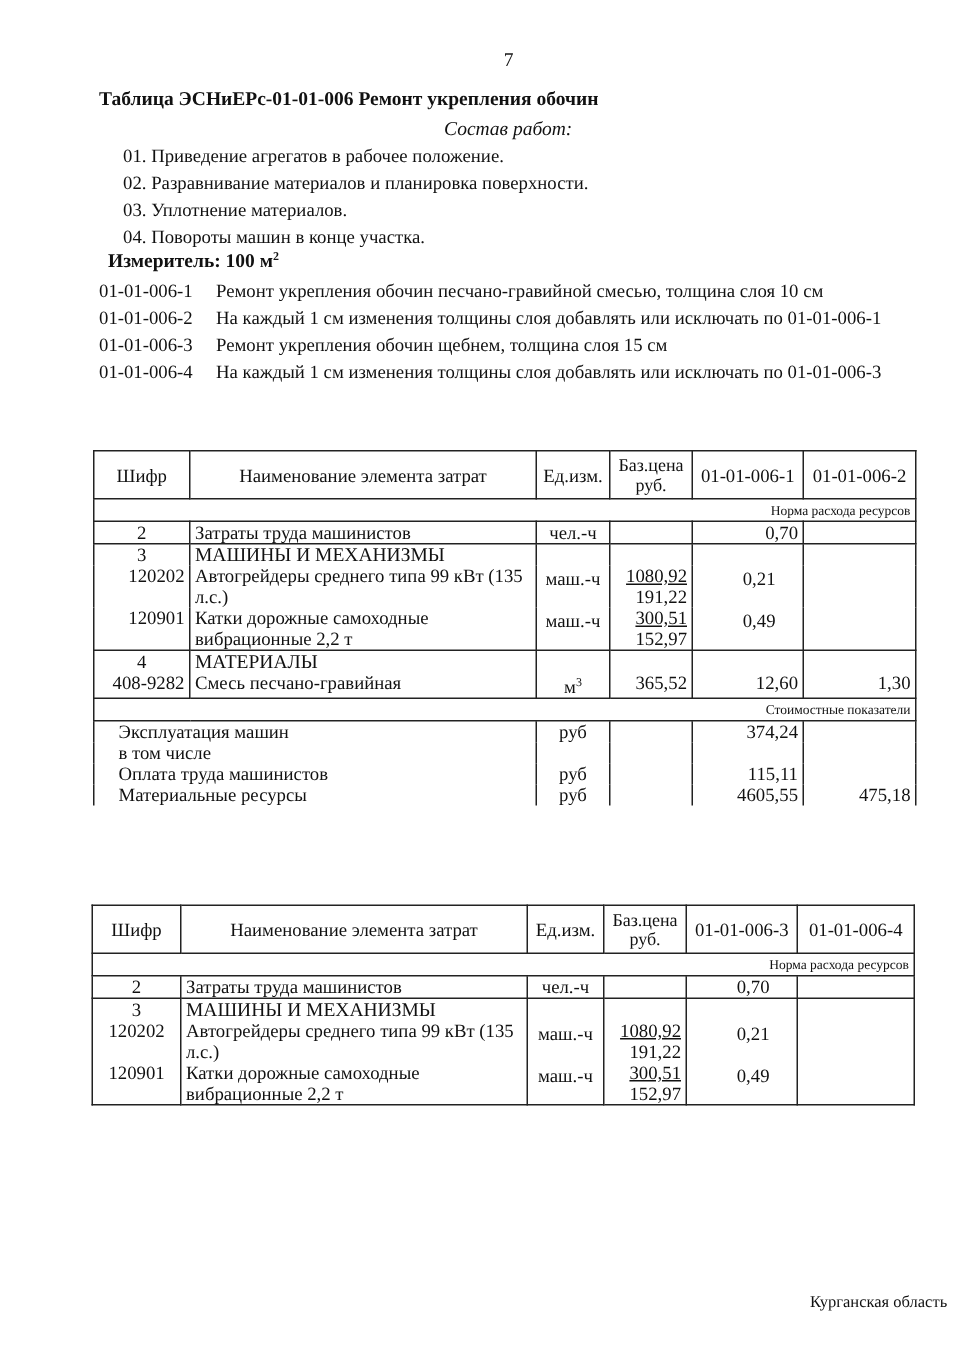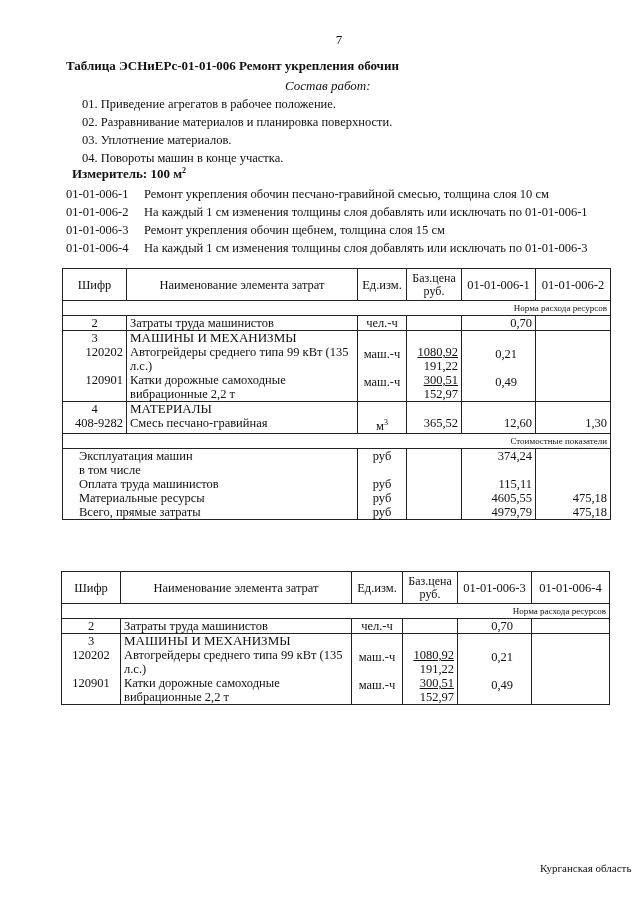--- a/index.html
+++ b/index.html
@@ -4,30 +4,31 @@
 <style>
   html, body { margin: 0; padding: 0; background: #ffffff; }
   body {
     width: 640px; height: 905px; position: relative; overflow: hidden;
     font-family: "Liberation Serif", "DejaVu Serif", serif;
     color: #111; font-size: 12.5px;
   }
   .abs { position: absolute; white-space: nowrap; }
   .page-num { left: 0; width: 640px; top: 32px; text-align: center; font-size: 13px; left: 19px; }
   .title { left: 66px; top: 58px; font-weight: bold; font-size: 13px; }
-  .subtitle { left: 285px; top: 78px; font-style: italic; font-size: 13px; text-align: center; }
+  .subtitle { left: 296px; top: 78px; font-style: italic; font-size: 13px; text-align: center; }
   .step { left: 82px; font-size: 12.5px; }
   .meter { left: 72px; top: 166px; font-weight: bold; font-size: 13px; text-align: right; }
   .meter sup { font-size: 8px; }
   .code-line { left: 66px; font-size: 12.5px; }
   .code-line .code { display: inline-block; width: 78px; }
 
   table.est {
     position: absolute; border-collapse: collapse; table-layout: fixed;
     font-size: 12.5px;
+    margin-top: 32px;
   }
   table.est td, table.est th {
     border: 1px solid #222; padding: 0 3px; vertical-align: top;
     font-weight: normal; line-height: 14px;
   }
   table.est th { text-align: center; vertical-align: middle; font-size: 12.5px; }
   table.est th.small { font-size: 12px; line-height: 13px; }
   .c { text-align: center; }
   .r { text-align: right; font-family: Liberation Serif, serif; }
   .b { font-weight: bold; }
@@ -161,27 +162,20 @@
     <td class="r nb">115,11</td>
     <td class="r nb"></td>
   </tr>
   <tr class="cost">
     <td colspan="2" class="b nb" style="padding-left:16px">Материальные ресурсы</td>
     <td class="c b nb">руб</td>
     <td class="nb"></td>
     <td class="r b nb">4605,55</td>
     <td class="r b nb">475,18</td>
   </tr>
-  <tr class="cost">
-    <td colspan="2" class="b nbt" style="padding-left:16px">Всего, прямые затраты</td>
-    <td class="c b nbt">руб</td>
-    <td class="nbt"></td>
-    <td class="r b nbt">4979,79</td>
-    <td class="r b nbt">475,18</td>
-  </tr>
 </tbody>
   </table>
 
 <table class="est" style="left:61px; top:571px; width:548px;">
   <colgroup>
     <col style="width:59px">
       <col style="width:231px">
       <col style="width:51px">
       <col style="width:55px">
       <col style="width:74px">

